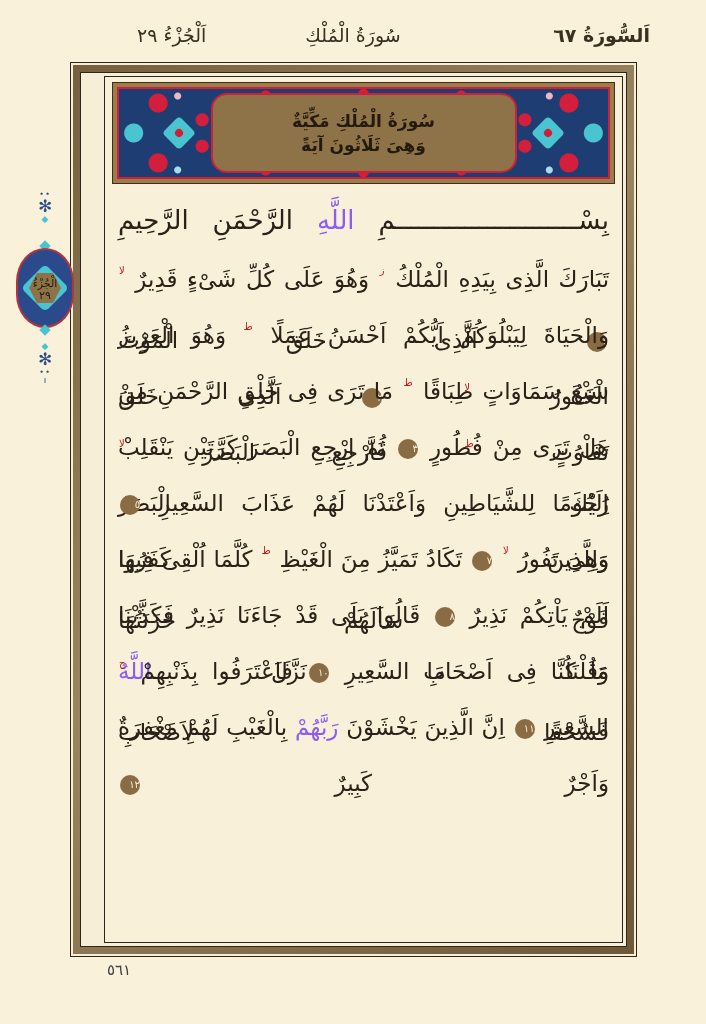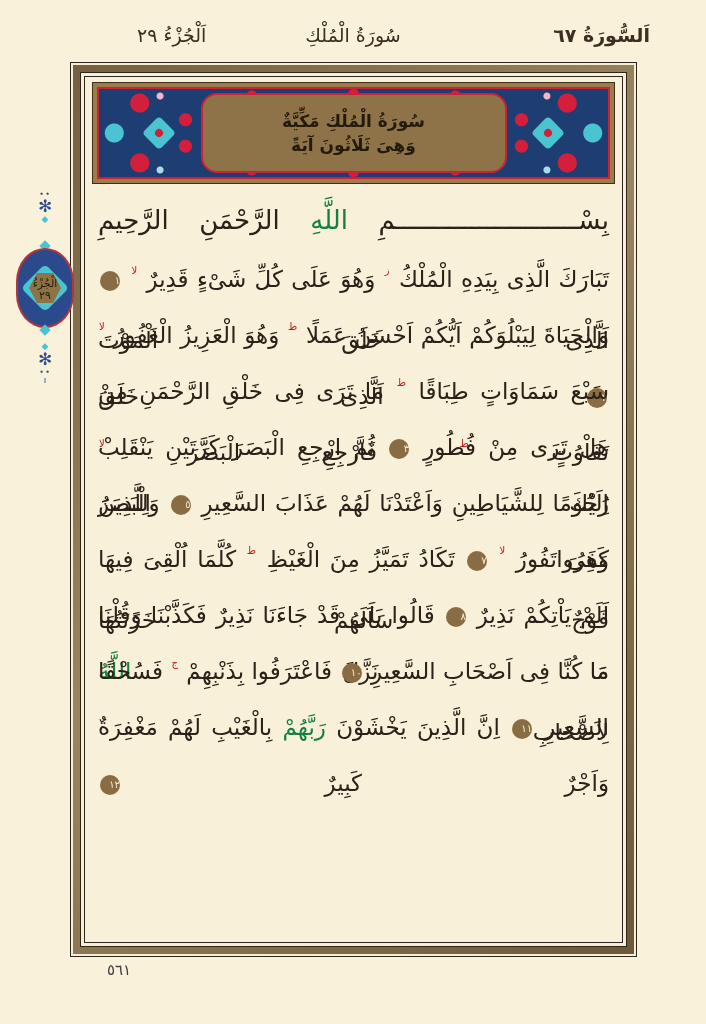--- a/index.html
+++ b/index.html
@@ -23,20 +23,21 @@
   .frame-band{
     height:100%;box-sizing:border-box;padding:7px;
     background:linear-gradient(135deg,#75603f,#99855f 45%,#6d5838);
   }
   .frame-mid{
     height:100%;box-sizing:border-box;border:1px solid #2f261b;background:#f6eed6;padding:3px;
   }
   .frame-inner{
     height:100%;box-sizing:border-box;border:1px solid #2f261b;background:#f8f0d8;
     padding:5px 7px;
+    margin-left:20px;
   }
 
   
   .banner-outer{
     height:102px;box-sizing:border-box;border:1px solid #402f18;background:#9c7c4a;padding:4px;
   }
   .banner-blue{
     position:relative;height:100%;box-sizing:border-box;
     background-color:#1e3d72;border:2px solid #cf2038;overflow:hidden;
     background-image:
@@ -81,21 +82,21 @@
   }
   .banner-line{direction:rtl;font-size:17px;font-weight:bold;color:#241a0c;line-height:1.2;}
 
   
   .qtext{margin-top:5px;padding:0 6px;}
   .qline{
     direction:rtl;text-align:justify;text-align-last:justify;
     height:56px;line-height:56px;font-size:23px;color:#2a2118;
   }
   .qline.bismillah{height:62px;line-height:62px;font-size:26px;}
-  .seg-red{color:#15803d;}
+  .seg-red{color:#8b5cf6;}
   .seg-pause{font-size:10px;color:#b91c1c;position:relative;top:-13px;margin:0 1px;}
   .ayah-marker{
     display:inline-block;width:20px;height:20px;border-radius:50%;
     background:#8a6c44;color:#f7eccd;font-size:10px;line-height:20px;
     text-align:center;vertical-align:middle;margin:0 2px;
   }
 
   
   .juz{position:absolute;left:8px;top:190px;width:74px;height:234px;}
   .juz .col{position:absolute;left:50%;transform:translateX(-50%);text-align:center;}

